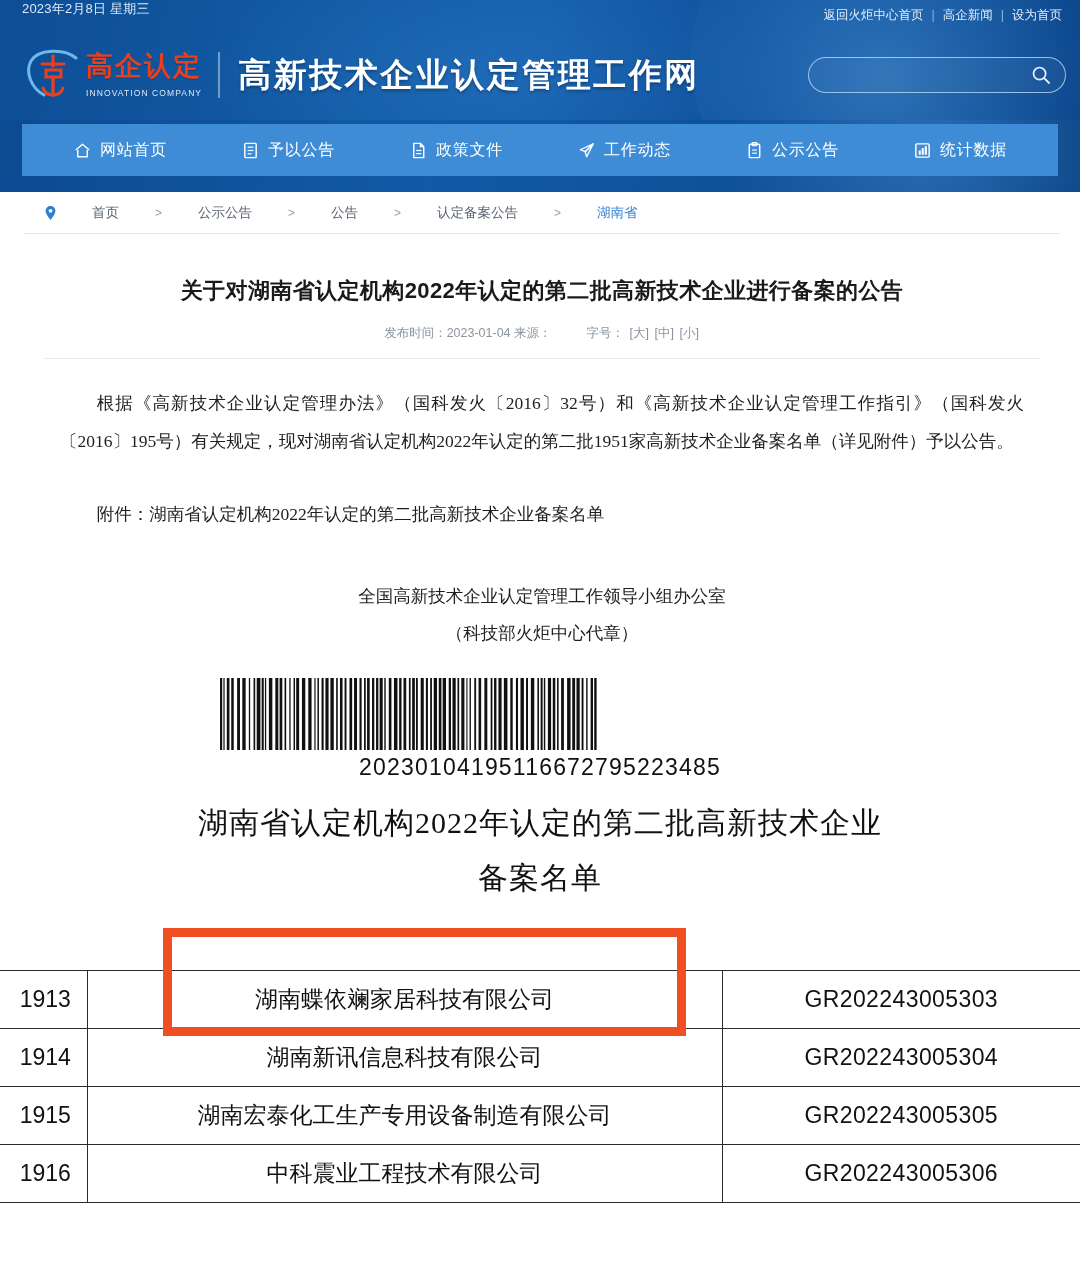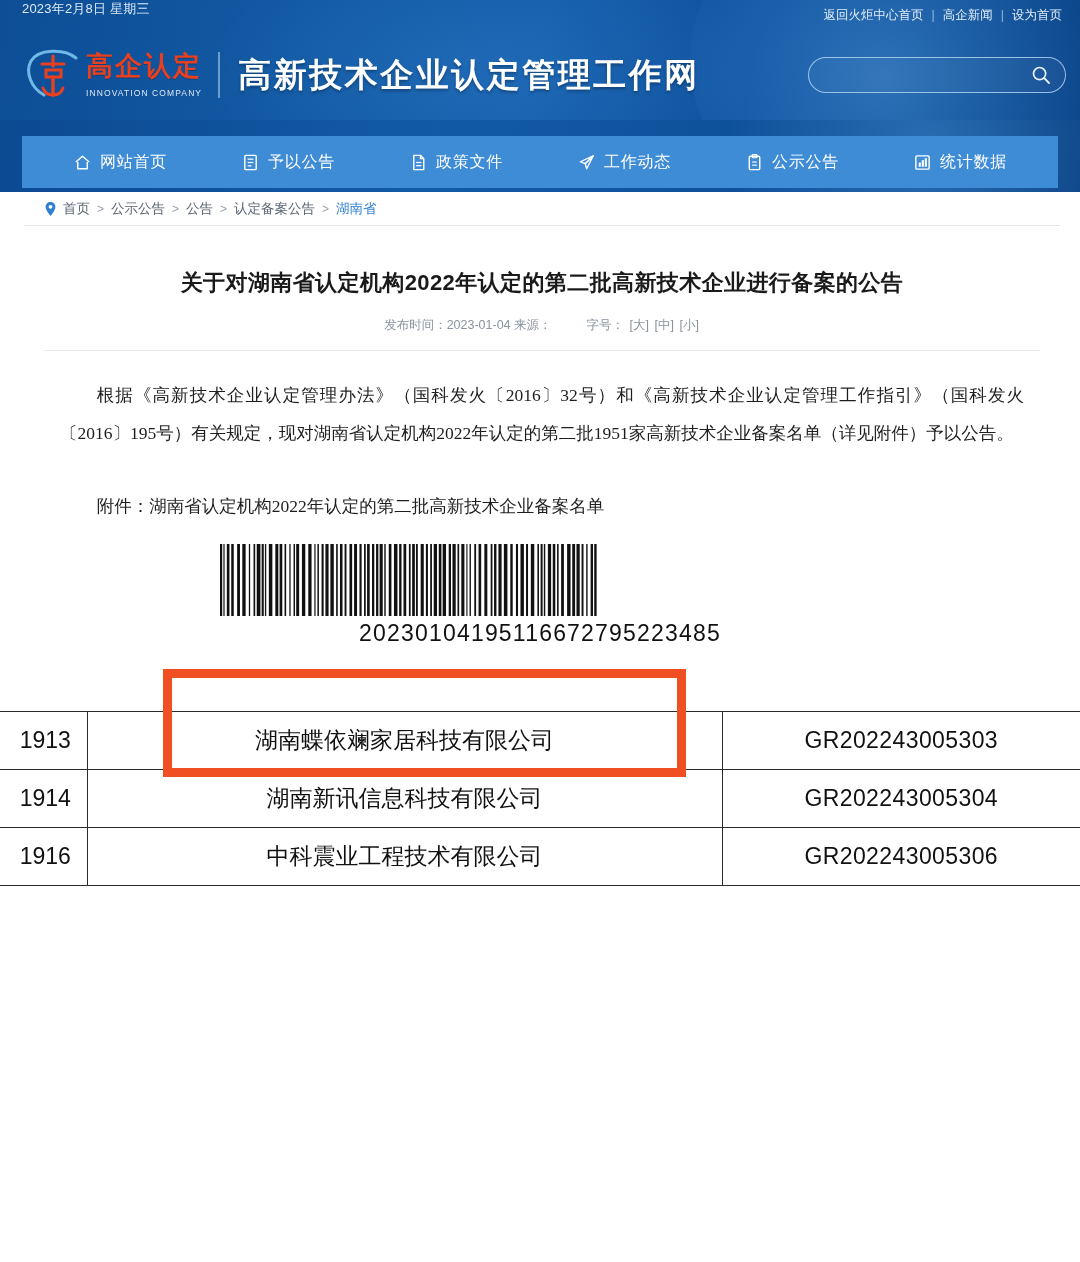--- a/index.html
+++ b/index.html
@@ -140,21 +140,21 @@
   .nav-outer::before {
     content: "";
     position: absolute;
     right: -60px; bottom: -150px;
     width: 420px; height: 330px;
     border-radius: 50%;
     background: radial-gradient(circle at 50% 40%, rgba(95,175,240,.35) 0%, rgba(20,90,170,0) 70%);
   }
   .nav-bar {
     position: absolute;
-    left: 22px; top: 16px;
+    left: 22px; top: 4px;
     width: 1036px;
     height: 52px;
     background: #3f8cd6;
     display: flex;
     align-items: center;
     justify-content: space-around;
     z-index: 3;
     padding: 0 14px;
   }
   .nav-item {
@@ -172,25 +172,26 @@
   
   .content {
     position: relative;
     width: 1080px;
     background: #ffffff;
     padding: 0 24px;
   }
   .crumb-row {
     display: flex;
     align-items: center;
-    height: 34px;
+    height: 42px;
     border-bottom: 1px solid #e3e7ec;
     font-size: 13.5px;
     color: #5b6573;
     padding-left: 20px;
+    gap: 29px;
   }
   .crumb-pin { width: 13px; height: 16px; margin-right: 6px; flex: none; }
   .crumb-row a { color: #5b6573; text-decoration: none; }
   .crumb-row a.active { color: #2f7fd1; }
   .crumb-arrow { margin: 0 7px; color: #97a2ae; font-size: 12px; }
 
   .doc-title {
     text-align: center;
     font-size: 22px;
     font-weight: 700;
@@ -479,20 +480,24 @@
           <span>[小]</span>
         </span>
       </div>
 
       <div class="doc-body">
         <p class="indent">根据《高新技术企业认定管理办法》（国科发火〔2016〕32号）和《高新技术企业认定管理工作指引》（国科发火〔2016〕195号）有关规定，现对湖南省认定机构2022年认定的第二批1951家高新技术企业备案名单（详见附件）予以公告。</p>
       </div>
 
       <div class="doc-attach">附件：湖南省认定机构2022年认定的第二批高新技术企业备案名单</div>
 
+      <div class="doc-sign">
+        <div>全国高新技术企业认定管理工作领导小组办公室</div>
+        <div class="line2">（科技部火炬中心代章）</div>
+      </div>
 
     </div>
   </div>
 
   <div class="scan">
 
     <div class="barcode-wrap">
       <svg class="barcode" id="barcode-svg" width="640" height="72" viewBox="0 0 640 72">
           <rect x="0.00" y="0" width="2.20" height="72" fill="#111"></rect>
           <rect x="3.40" y="0" width="1.20" height="72" fill="#111"></rect>
@@ -573,35 +578,44 @@
           <rect x="352.23" y="0" width="2.87" height="72" fill="#111"></rect>
           <rect x="356.48" y="0" width="3.24" height="72" fill="#111"></rect>
           <rect x="361.59" y="0" width="1.91" height="72" fill="#111"></rect>
           <rect x="366.19" y="0" width="1.39" height="72" fill="#111"></rect>
           <rect x="370.62" y="0" width="2.40" height="72" fill="#111"></rect>
           <rect x="374.22" y="0" width="2.40" height="72" fill="#111"></rect>
         </svg>
       <div class="barcode-num">20230104195116672795223485</div>
     </div>
 
+    <div class="scan-title">
+      <div>湖南省认定机构2022年认定的第二批高新技术企业</div>
+      <div>备案名单</div>
+    </div>
 
     <div class="tbl-area">
       <table class="listing">
         <tbody id="tbl-body">
             <tr>
               <td class="c-idx">1913</td>
               <td class="c-name">湖南蝶依斓家居科技有限公司</td>
               <td class="c-code">GR202243005303</td>
             </tr>
             <tr>
               <td class="c-idx">1914</td>
               <td class="c-name">湖南新讯信息科技有限公司</td>
               <td class="c-code">GR202243005304</td>
             </tr>
             <tr>
+              <td class="c-idx">1915</td>
+              <td class="c-name">湖南宏泰化工生产专用设备制造有限公司</td>
+              <td class="c-code">GR202243005305</td>
+            </tr>
+            <tr>
               <td class="c-idx">1916</td>
               <td class="c-name">中科震业工程技术有限公司</td>
               <td class="c-code">GR202243005306</td>
             </tr>
           </tbody>
       </table>
       <div class="hilite-box"></div>
     </div>
 
   </div>

